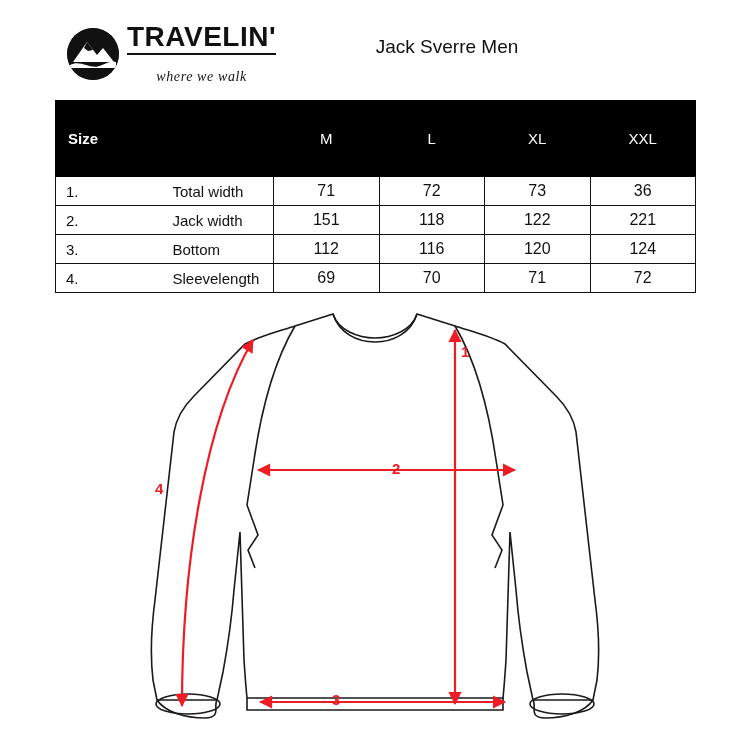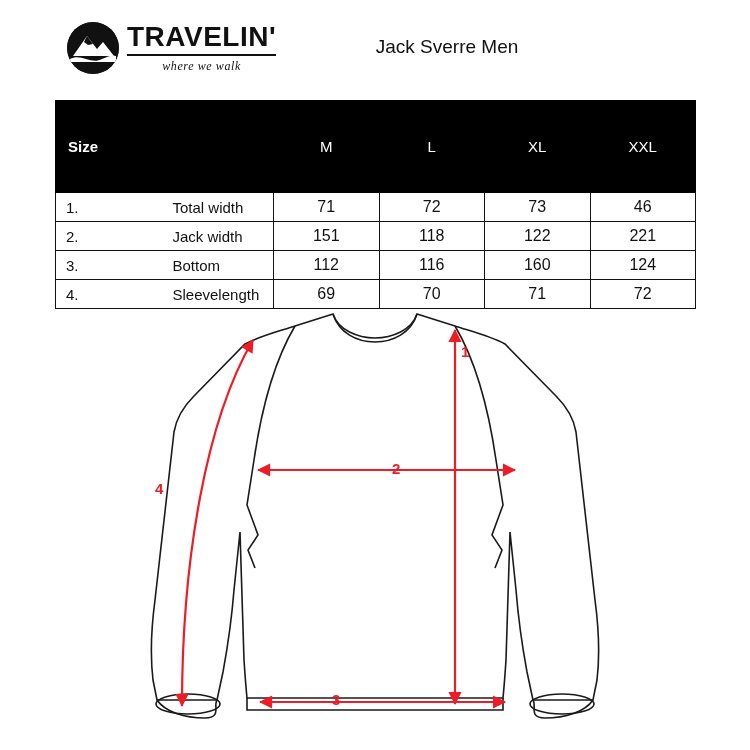--- a/index.html
+++ b/index.html
@@ -44,24 +44,24 @@
     font-weight: bold;
     letter-spacing: 0.5px;
     color: #111;
     line-height: 1.05;
     font-family: "Liberation Sans", sans-serif;
   }
   .brand-rule {
     width: 100%; height: 2px; background: #111; margin-top: 2px;
   }
   .brand-tagline {
-    font-size: 12px;
+    font-size: 14px;
     font-style: italic;
     color: #111;
-    margin-top: 3px;
+    margin-top: 14px;
     letter-spacing: 0.6px;
     font-family: "Liberation Serif", serif;
   }
   .doc-title {
     position: absolute;
     left: 0; top: 22px;
     width: 750px;
     text-align: center;
     padding-left: 120px;
     font-size: 19px;
@@ -79,21 +79,21 @@
   }
   .size-table th, .size-table td {
     border: 1px solid #111;
     height: 29px;
     font-size: 15px;
     padding: 0 6px;
   }
   .size-table thead th {
     background: #000;
     color: #fff;
-    height: 92px;
+    height: 76px;
     font-weight: bold;
     border-color: #000;
     vertical-align: middle;
   }
   .size-table thead th.lbl {
     text-align: left;
     padding-left: 12px;
     width: 218px;
   }
   .size-table thead th.szcol {
@@ -167,36 +167,36 @@
         <th class="szcol">XXL</th>
       </tr>
     </thead>
     <tbody>
       <tr>
         <td class="num">1.</td>
         <td class="name">Total width</td>
         <td class="val">71</td>
         <td class="val">72</td>
         <td class="val">73</td>
-        <td class="val">46</td>
+        <td class="val">36</td>
       </tr>
       <tr>
         <td class="num">2.</td>
         <td class="name">Jack width</td>
         <td class="val">151</td>
         <td class="val">118</td>
         <td class="val">122</td>
         <td class="val">221</td>
       </tr>
       <tr>
         <td class="num">3.</td>
         <td class="name">Bottom</td>
         <td class="val">112</td>
         <td class="val">116</td>
-        <td class="val">160</td>
+        <td class="val">120</td>
         <td class="val">124</td>
       </tr>
       <tr>
         <td class="num">4.</td>
         <td class="name">Sleevelength</td>
         <td class="val">69</td>
         <td class="val">70</td>
         <td class="val">71</td>
         <td class="val">72</td>
       </tr>

